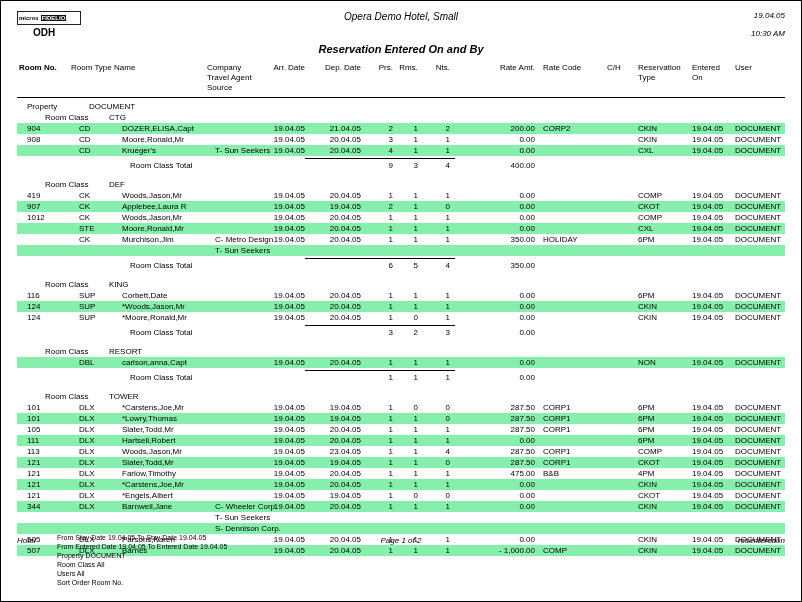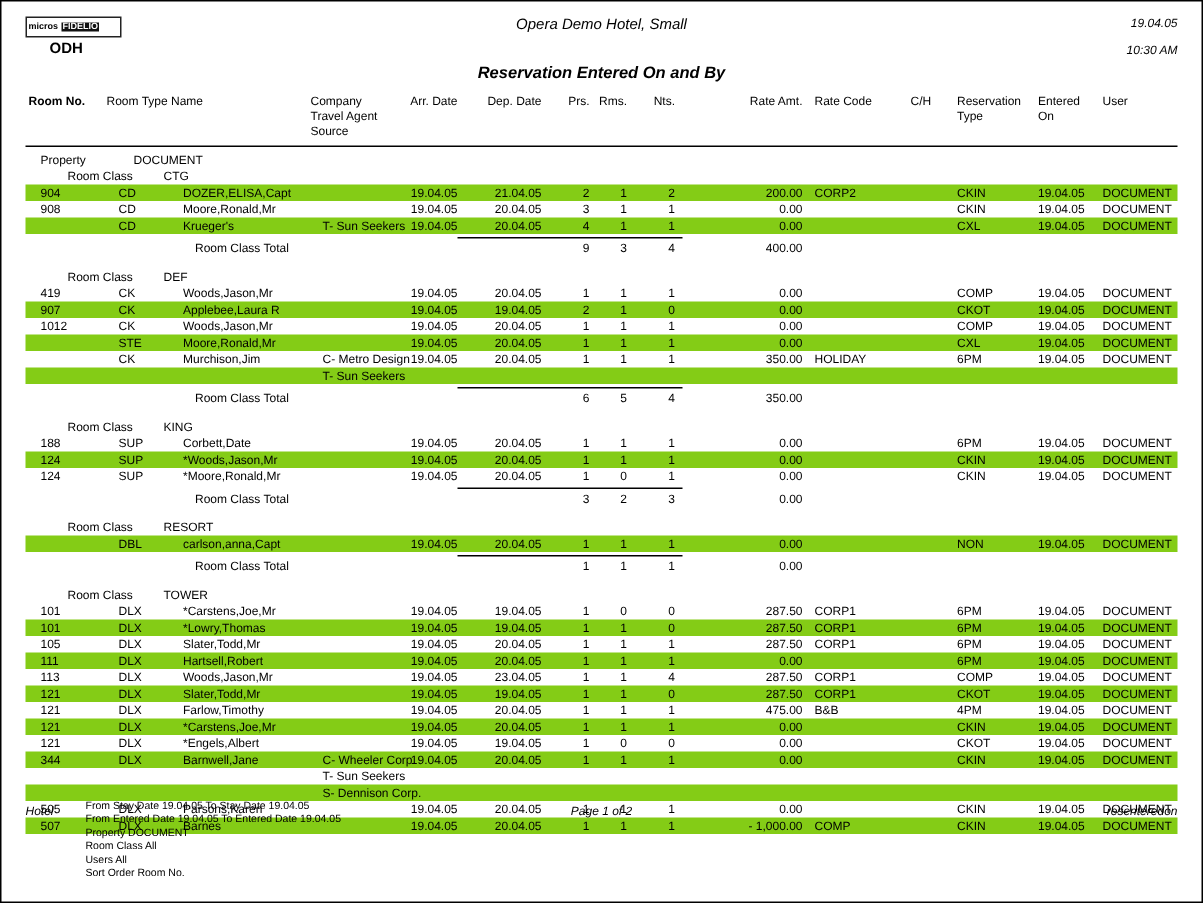--- a/index.html
+++ b/index.html
@@ -31,21 +31,21 @@
   .rtitle{position:absolute;left:0;right:0;top:38px;text-align:center;font-style:italic;font-weight:bold;font-size:11px;}
 
   
   .colhdr{position:absolute;left:8px;top:58px;right:8px;height:30px;font-size:8px;}
   .colhdr span{position:absolute;white-space:pre-line;line-height:10px;}
   .hr-top{position:absolute;left:8px;right:8px;top:92px;border-top:1px solid #000;}
 
   
   .tbl{position:absolute;left:8px;right:8px;top:96px;font-size:8px;}
   .row{position:relative;height:11px;}
-  .row.shade{background:#84cc16;}
+  .row.shade{background:#86efac;}
   .row span{position:absolute;top:1px;white-space:nowrap;}
 
   .c-roomno{left:10px;}
   .c-roomtype{left:62px;}
   .c-name{left:105px;}
   .c-company{left:198px;}
   .c-arr{right:480px;text-align:right;width:50px;}
   .c-dep{right:424px;text-align:right;width:50px;}
   .c-prs{right:392px;text-align:right;width:22px;}
   .c-rms{right:367px;text-align:right;width:22px;}
@@ -292,21 +292,21 @@
           <span class="c-rms">5</span>
           <span class="c-nts">4</span>
           <span class="c-rate">350.00</span>
         </div>
         <div class="row" style="height: 8px;"></div>
         <div class="row">
           <span class="lbl-rc">Room Class</span>
           <span class="lbl-rcval">KING</span>
         </div>
         <div class="row">
-          <span class="c-roomno">188</span>
+          <span class="c-roomno">116</span>
           <span class="c-roomtype">SUP</span>
           <span class="c-name">Corbett,Date</span>
           <span class="c-company"></span>
           <span class="c-arr">19.04.05</span>
           <span class="c-dep">20.04.05</span>
           <span class="c-prs">1</span>
           <span class="c-rms">1</span>
           <span class="c-nts">1</span>
           <span class="c-rate">0.00</span>
           <span class="c-ratecode"></span>

